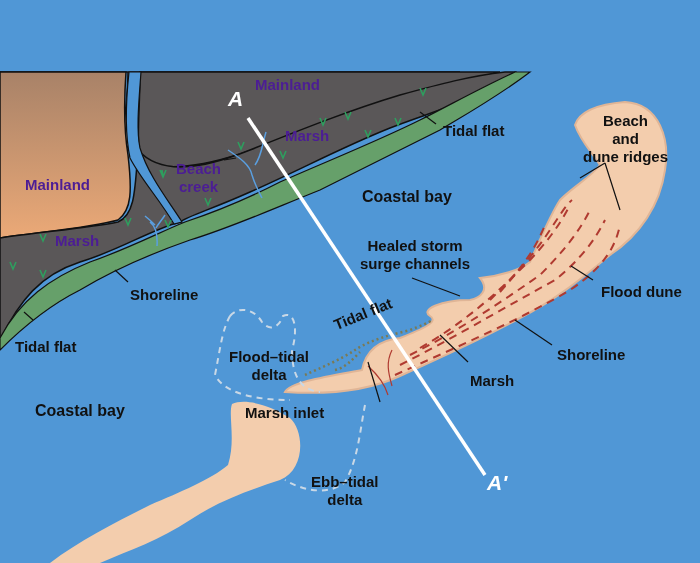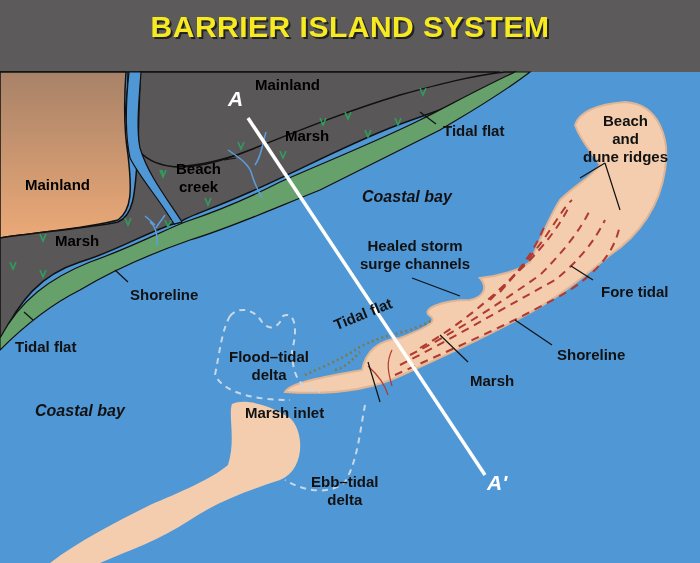--- a/index.html
+++ b/index.html
@@ -4,31 +4,28 @@
   <style>
     html, body { margin: 0; padding: 0; background: #5c5a5b; }
     #canvas { position: relative; width: 700px; height: 563px; overflow: hidden; background: #5097d6; }
     #header { position: absolute; left: 0; top: 0; width: 700px; height: 72px; background: #5c5a5b; }
     #title { position: absolute; left: 0; top: 10px; width: 700px; text-align: center;
       font-family: "Liberation Sans", sans-serif; font-weight: bold; font-size: 30px; letter-spacing: 0.5px;
       color: #f7ea20; text-shadow: 2px 2px 0 #222; }
     svg { position: absolute; left: 0; top: 0; }
     .lbl { position: absolute; font-family: "Liberation Sans", sans-serif; font-weight: bold; font-size: 15px;
       line-height: 18px; color: #111; text-align: center; white-space: nowrap; }
-    .lbl.w { color: #000000; }
-    .lbl.it { font-style: italic; font-size: 16px; }
+    .lbl.w { color: #4c1d95; }
+    .lbl.it { font-size: 16px; }
     .lbl.sec { font-style: italic; font-size: 21px; color: #fff; }
   </style>
 </head>
 <body>
 
 <div id="canvas">
-  <div id="header">
-    <div id="title">BARRIER ISLAND SYSTEM</div>
-  </div>
 
   <svg width="700" height="563" viewBox="0 0 700 563">
     <defs>
       <linearGradient id="mainGrad" x1="0" y1="0" x2="0" y2="1">
         <stop offset="0" stop-color="#a88268"></stop>
         <stop offset="1" stop-color="#eba977"></stop>
       </linearGradient>
     </defs>
 
     <path d="M0,72 L512,72 L0,72 Z M0,72 L700,72 L700,72 L512,72 L170,72 L0,72 L0,240 L0,72 Z" fill="none"></path>
@@ -108,21 +105,21 @@
   <div class="lbl" style="left:443px;top:122px;">Tidal flat</div>
   <div class="lbl" style="left:15px;top:338px;">Tidal flat</div>
   <div class="lbl" style="left:130px;top:286px;">Shoreline</div>
   <div class="lbl it" style="left:362px;top:188px;">Coastal bay</div>
   <div class="lbl it" style="left:35px;top:402px;">Coastal bay</div>
   <div class="lbl" style="left:583px;top:112px;white-space:pre;line-height:18px;">Beach
 and
 dune ridges</div>
   <div class="lbl" style="left:360px;top:237px;white-space:pre;">Healed storm
 surge channels</div>
-  <div class="lbl" style="left:601px;top:283px;">Fore tidal</div>
+  <div class="lbl" style="left:601px;top:283px;">Flood dune</div>
   <div class="lbl" style="left:557px;top:346px;">Shoreline</div>
   <div class="lbl" style="left:338px;top:316px;transform:rotate(-22deg);transform-origin:left bottom;">Tidal flat</div>
   <div class="lbl" style="left:185px;top:348px;white-space:pre;margin-left:44px;">Flood–tidal
 delta</div>
   <div class="lbl" style="left:470px;top:372px;">Marsh</div>
   <div class="lbl" style="left:245px;top:404px;">Marsh inlet</div>
   <div class="lbl" style="left:311px;top:473px;white-space:pre;">Ebb–tidal
 delta</div>
   <div class="lbl sec" style="left:228px;top:90px;">A</div>
   <div class="lbl sec" style="left:487px;top:474px;">A'</div>

